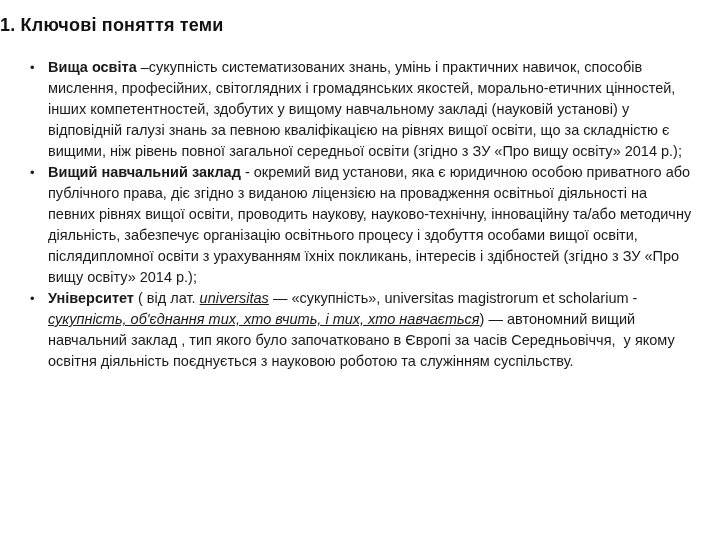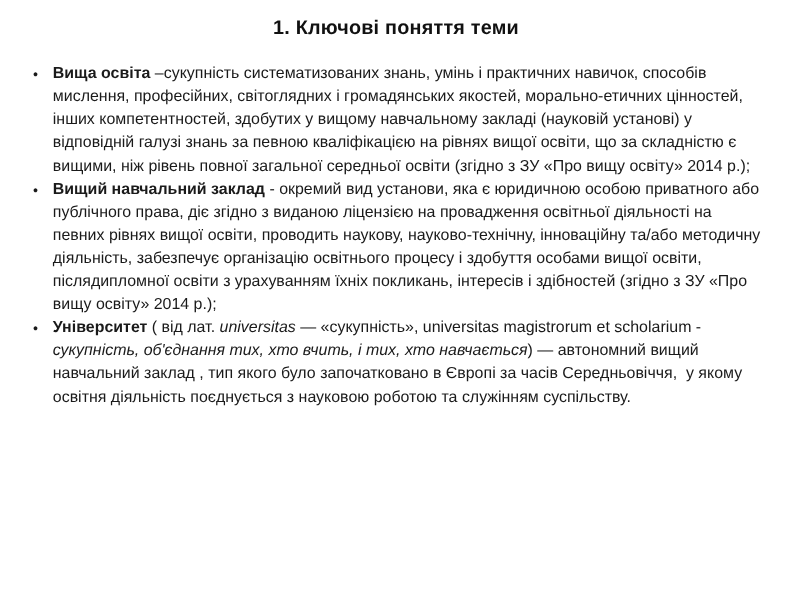--- a/index.html
+++ b/index.html
@@ -13,21 +13,21 @@
     height: 540px;
     background: #ffffff;
     font-family: "Liberation Sans", sans-serif;
     color: #1a1a1a;
     overflow: hidden;
     box-sizing: border-box;
   }
   .slide-title {
     margin: 0;
     padding-top: 15px;
-    text-align: center;
+    text-align: left;
     font-size: 18px;
     font-weight: bold;
     color: #111111;
     letter-spacing: 0.2px;
   }
   .content {
     margin: 21px 28px 0 30px;
   }
   ul.bullet-list {
     list-style: none;
@@ -50,21 +50,21 @@
   }
   .bullet-text {
     flex: 1 1 auto;
     margin: 0;
     font-size: 14.5px;
     line-height: 21px;
     color: #1a1a1a;
     white-space: pre-wrap;
   }
   .seg-bold { font-weight: bold; margin-top: 32px; }
-  .seg-italic { font-style: italic; }
+  .seg-italic { font-style: italic; text-decoration: underline; }
 </style>
 </head>
 <body>
 
 <div class="slide">
 
   <h1 class="slide-title">1. Ключові поняття теми</h1>
 
   <div class="content">
     <ul class="bullet-list">

